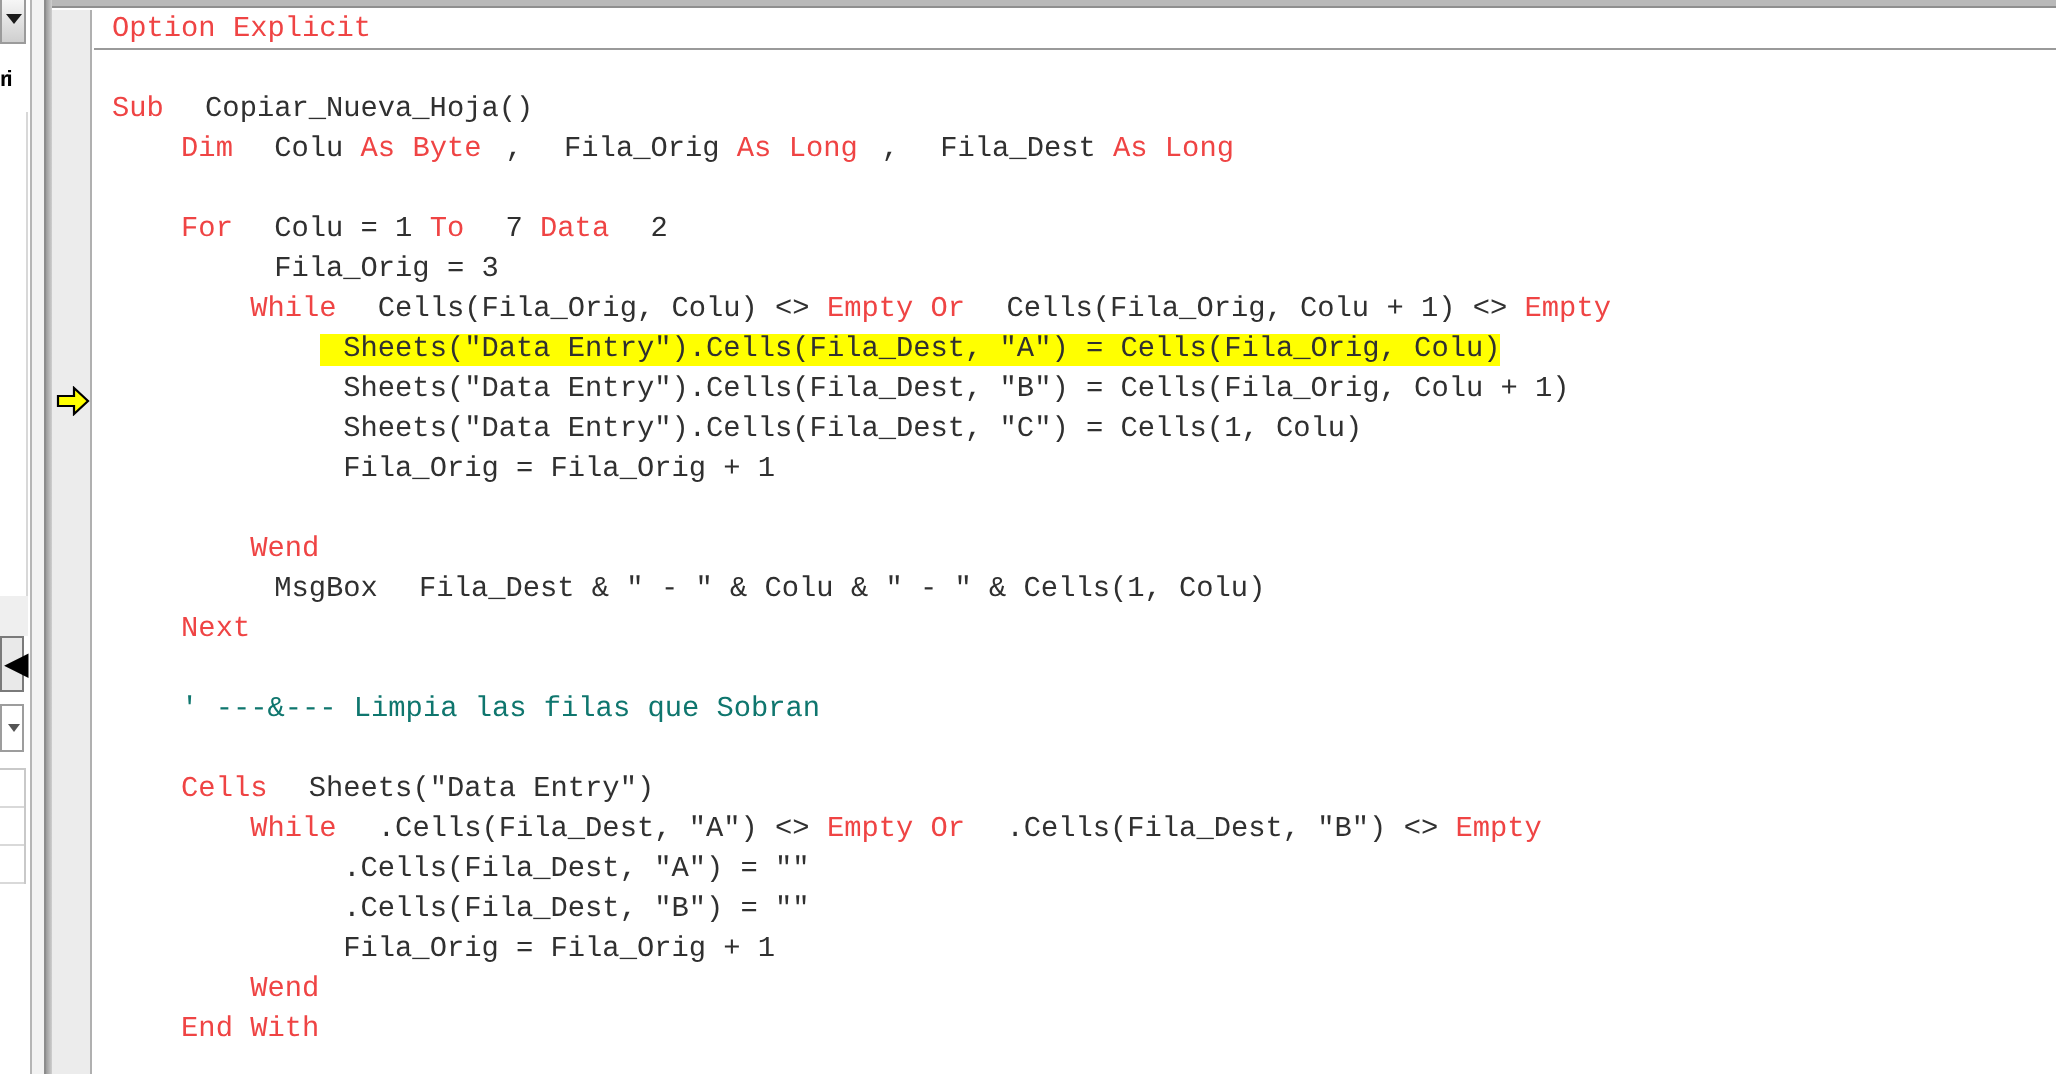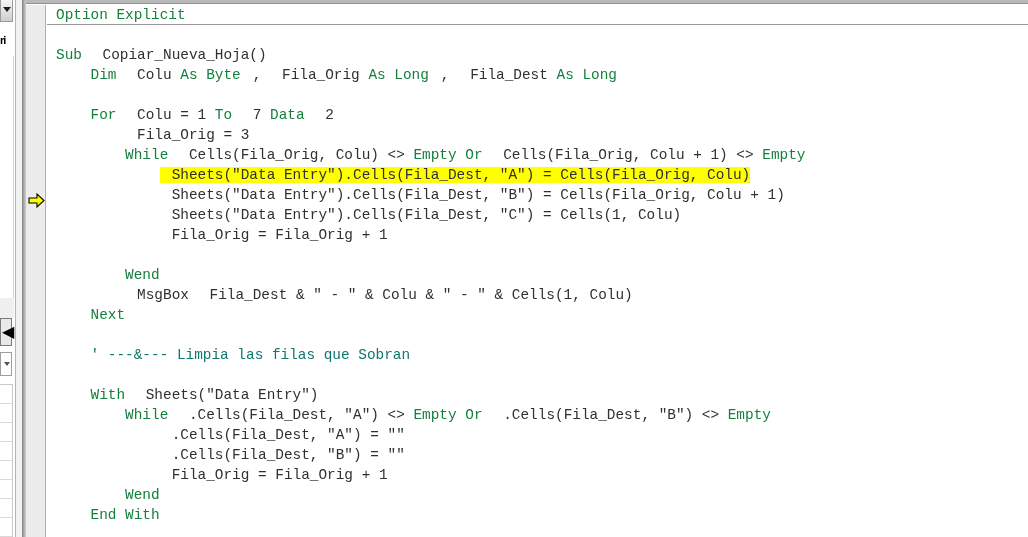--- a/index.html
+++ b/index.html
@@ -19,21 +19,21 @@
     position: relative;
     width: 1028px;
     height: 537px;
     background: #ffffff;
   }
 
   
   #left-strip {
     position: absolute;
     left: 0; top: 0;
-    width: 15px; height: 537px;
+    width: 15px; height: 442px;
     background: #ffffff;
     overflow: hidden;
   }
   .ls-scroll-btn {
     position: absolute;
     left: 0; top: 0;
     width: 13px; height: 22px;
     background: linear-gradient(#f6f6f6, #cfcfcf);
     border: 1px solid #9b9b9b;
     border-top: none;
@@ -192,21 +192,21 @@
     color: #303030;
     padding-left: 9px;
     box-sizing: border-box;
   }
   .code-line.sep {
     border-bottom: 1px solid #9a9a9a;
   }
   .code-line.exec {
     background: transparent;
   }
-  .tok-kw   { color: #15803d; text-align: center; }
+  .tok-kw   { color: #ef4444; text-align: center; }
   .tok-txt  { color: #303030; margin-left: 12px; }
   .tok-cmt  { color: #0f766e; }
   .hl { background: #ffff00; }
 </style>
 </head>
 <body>
 
 <div id="app">
 
   <div id="left-strip">
@@ -260,21 +260,21 @@
           <div class="code-line"><span>            </span><span><span class="tok-txt">Sheets("Data Entry").Cells(Fila_Dest, "B") = Cells(Fila_Orig, Colu + 1)</span></span></div>
           <div class="code-line"><span>            </span><span><span class="tok-txt">Sheets("Data Entry").Cells(Fila_Dest, "C") = Cells(1, Colu)</span></span></div>
           <div class="code-line"><span>            </span><span><span class="tok-txt">Fila_Orig = Fila_Orig + 1</span></span></div>
           <div class="code-line"><span>            </span></div>
           <div class="code-line"><span>        </span><span><span class="tok-kw">Wend</span></span></div>
           <div class="code-line"><span>        </span><span><span class="tok-txt">MsgBox </span><span class="tok-txt">Fila_Dest &amp; " - " &amp; Colu &amp; " - " &amp; Cells(1, Colu)</span></span></div>
           <div class="code-line"><span>    </span><span><span class="tok-kw">Next</span></span></div>
           <div class="code-line">&nbsp;</div>
           <div class="code-line"><span>    </span><span><span class="tok-cmt">' ---&amp;--- Limpia las filas que Sobran</span></span></div>
           <div class="code-line">&nbsp;</div>
-          <div class="code-line"><span>    </span><span><span class="tok-kw">With </span><span class="tok-txt">Sheets("Data Entry")</span></span></div>
+          <div class="code-line"><span>    </span><span><span class="tok-kw">Cells </span><span class="tok-txt">Sheets("Data Entry")</span></span></div>
           <div class="code-line"><span>        </span><span><span class="tok-kw">While </span><span class="tok-txt">.Cells(Fila_Dest, "A") &lt;&gt; </span><span class="tok-kw">Empty </span><span class="tok-kw">Or </span><span class="tok-txt">.Cells(Fila_Dest, "B") &lt;&gt; </span><span class="tok-kw">Empty</span></span></div>
           <div class="code-line"><span>            </span><span><span class="tok-txt">.Cells(Fila_Dest, "A") = ""</span></span></div>
           <div class="code-line"><span>            </span><span><span class="tok-txt">.Cells(Fila_Dest, "B") = ""</span></span></div>
           <div class="code-line"><span>            </span><span><span class="tok-txt">Fila_Orig = Fila_Orig + 1</span></span></div>
           <div class="code-line"><span>        </span><span><span class="tok-kw">Wend</span></span></div>
           <div class="code-line"><span>    </span><span><span class="tok-kw">End With</span></span></div>
         </div>
     </div>
   </div>
 

